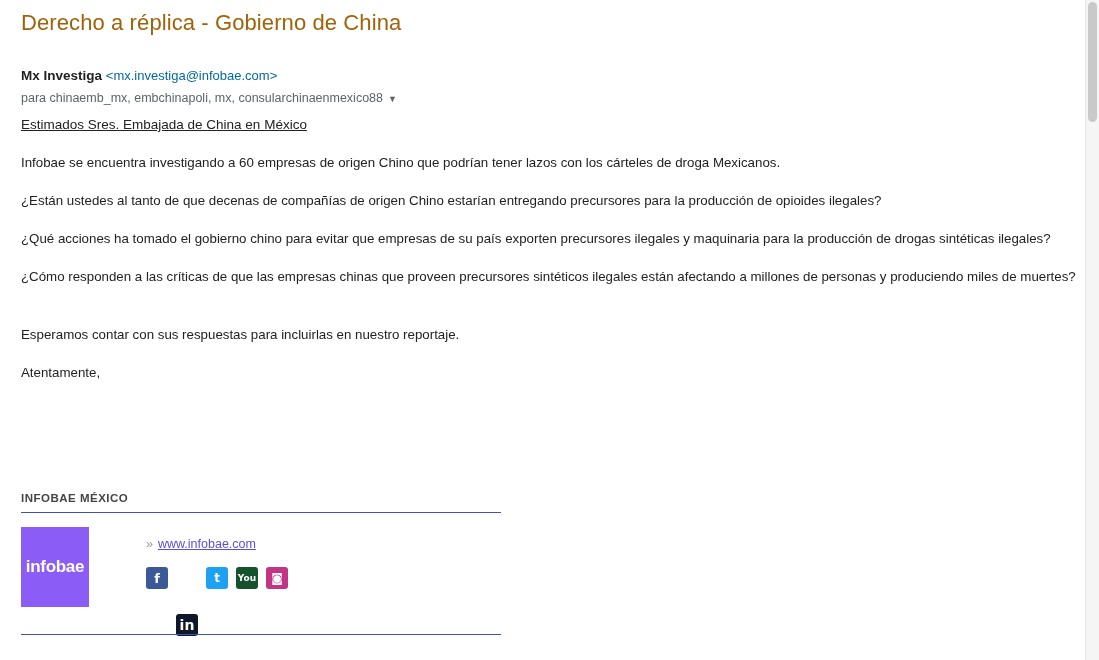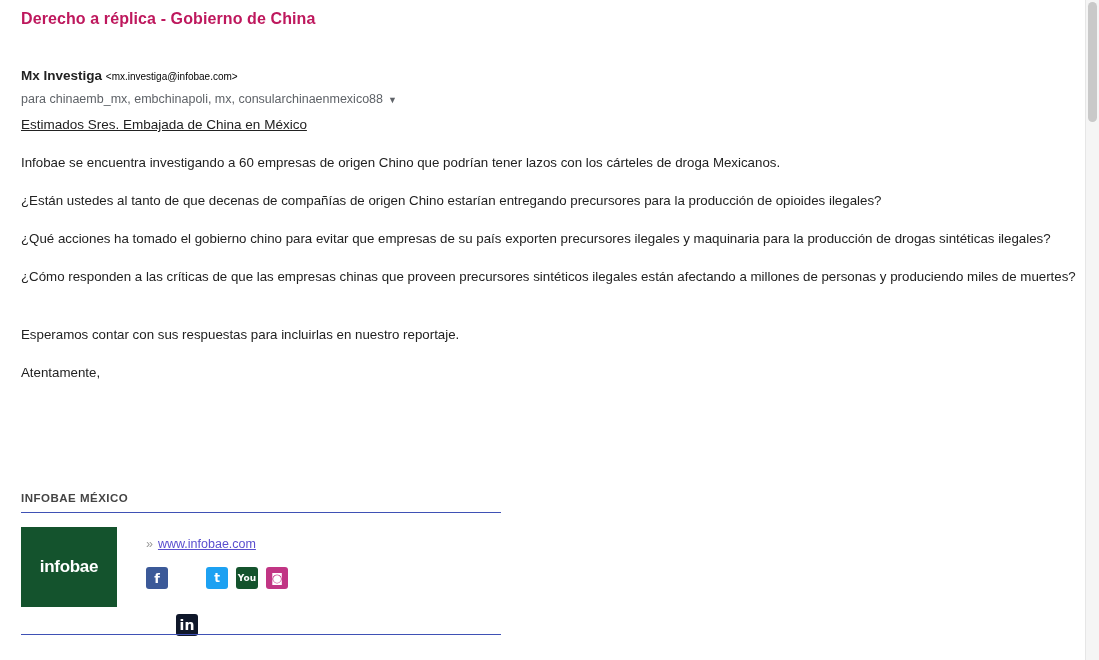--- a/index.html
+++ b/index.html
@@ -19,45 +19,45 @@
     position: relative;
     width: 1099px;
     height: 660px;
     box-sizing: border-box;
     padding: 0;
   }
   .subject {
     position: absolute;
     left: 21px;
     top: 10px;
-    font-size: 16px;
-    font-weight: 700;
-    color: #be185d;
+    font-size: 22px;
+    font-weight: 400;
+    color: #a16207;
     letter-spacing: 0.1px;
     white-space: nowrap;
   }
   .header-block {
     position: absolute;
     left: 21px;
     top: 67px;
     width: 1000px;
   }
   .from-line {
     font-size: 13.5px;
     line-height: 18px;
     color: #222222;
     white-space: nowrap;
   }
   .from-name {
     font-weight: bold;
     color: #222222;
   }
   .from-addr {
-    color: #000000;
-    font-size: 10px;
+    color: #0369a1;
+    font-size: 13px;
   }
   .to-line {
     font-size: 12.5px;
     line-height: 18px;
     color: #5f6368;
     margin-top: 4px;
     white-space: nowrap;
   }
   .caret {
     display: inline-block;
@@ -115,23 +115,23 @@
   }
   .sig-body {
     position: relative;
     height: 110px;
     margin-top: 14px;
   }
   .logo {
     position: absolute;
     left: 0;
     top: 0;
-    width: 96px;
+    width: 68px;
     height: 80px;
-    background: #14532d;
+    background: #8b5cf6;
     display: flex;
     align-items: center;
     justify-content: center;
   }
   .logo-text {
     color: #ffffff;
     font-size: 17px;
     font-weight: bold;
     letter-spacing: -0.3px;
   }

